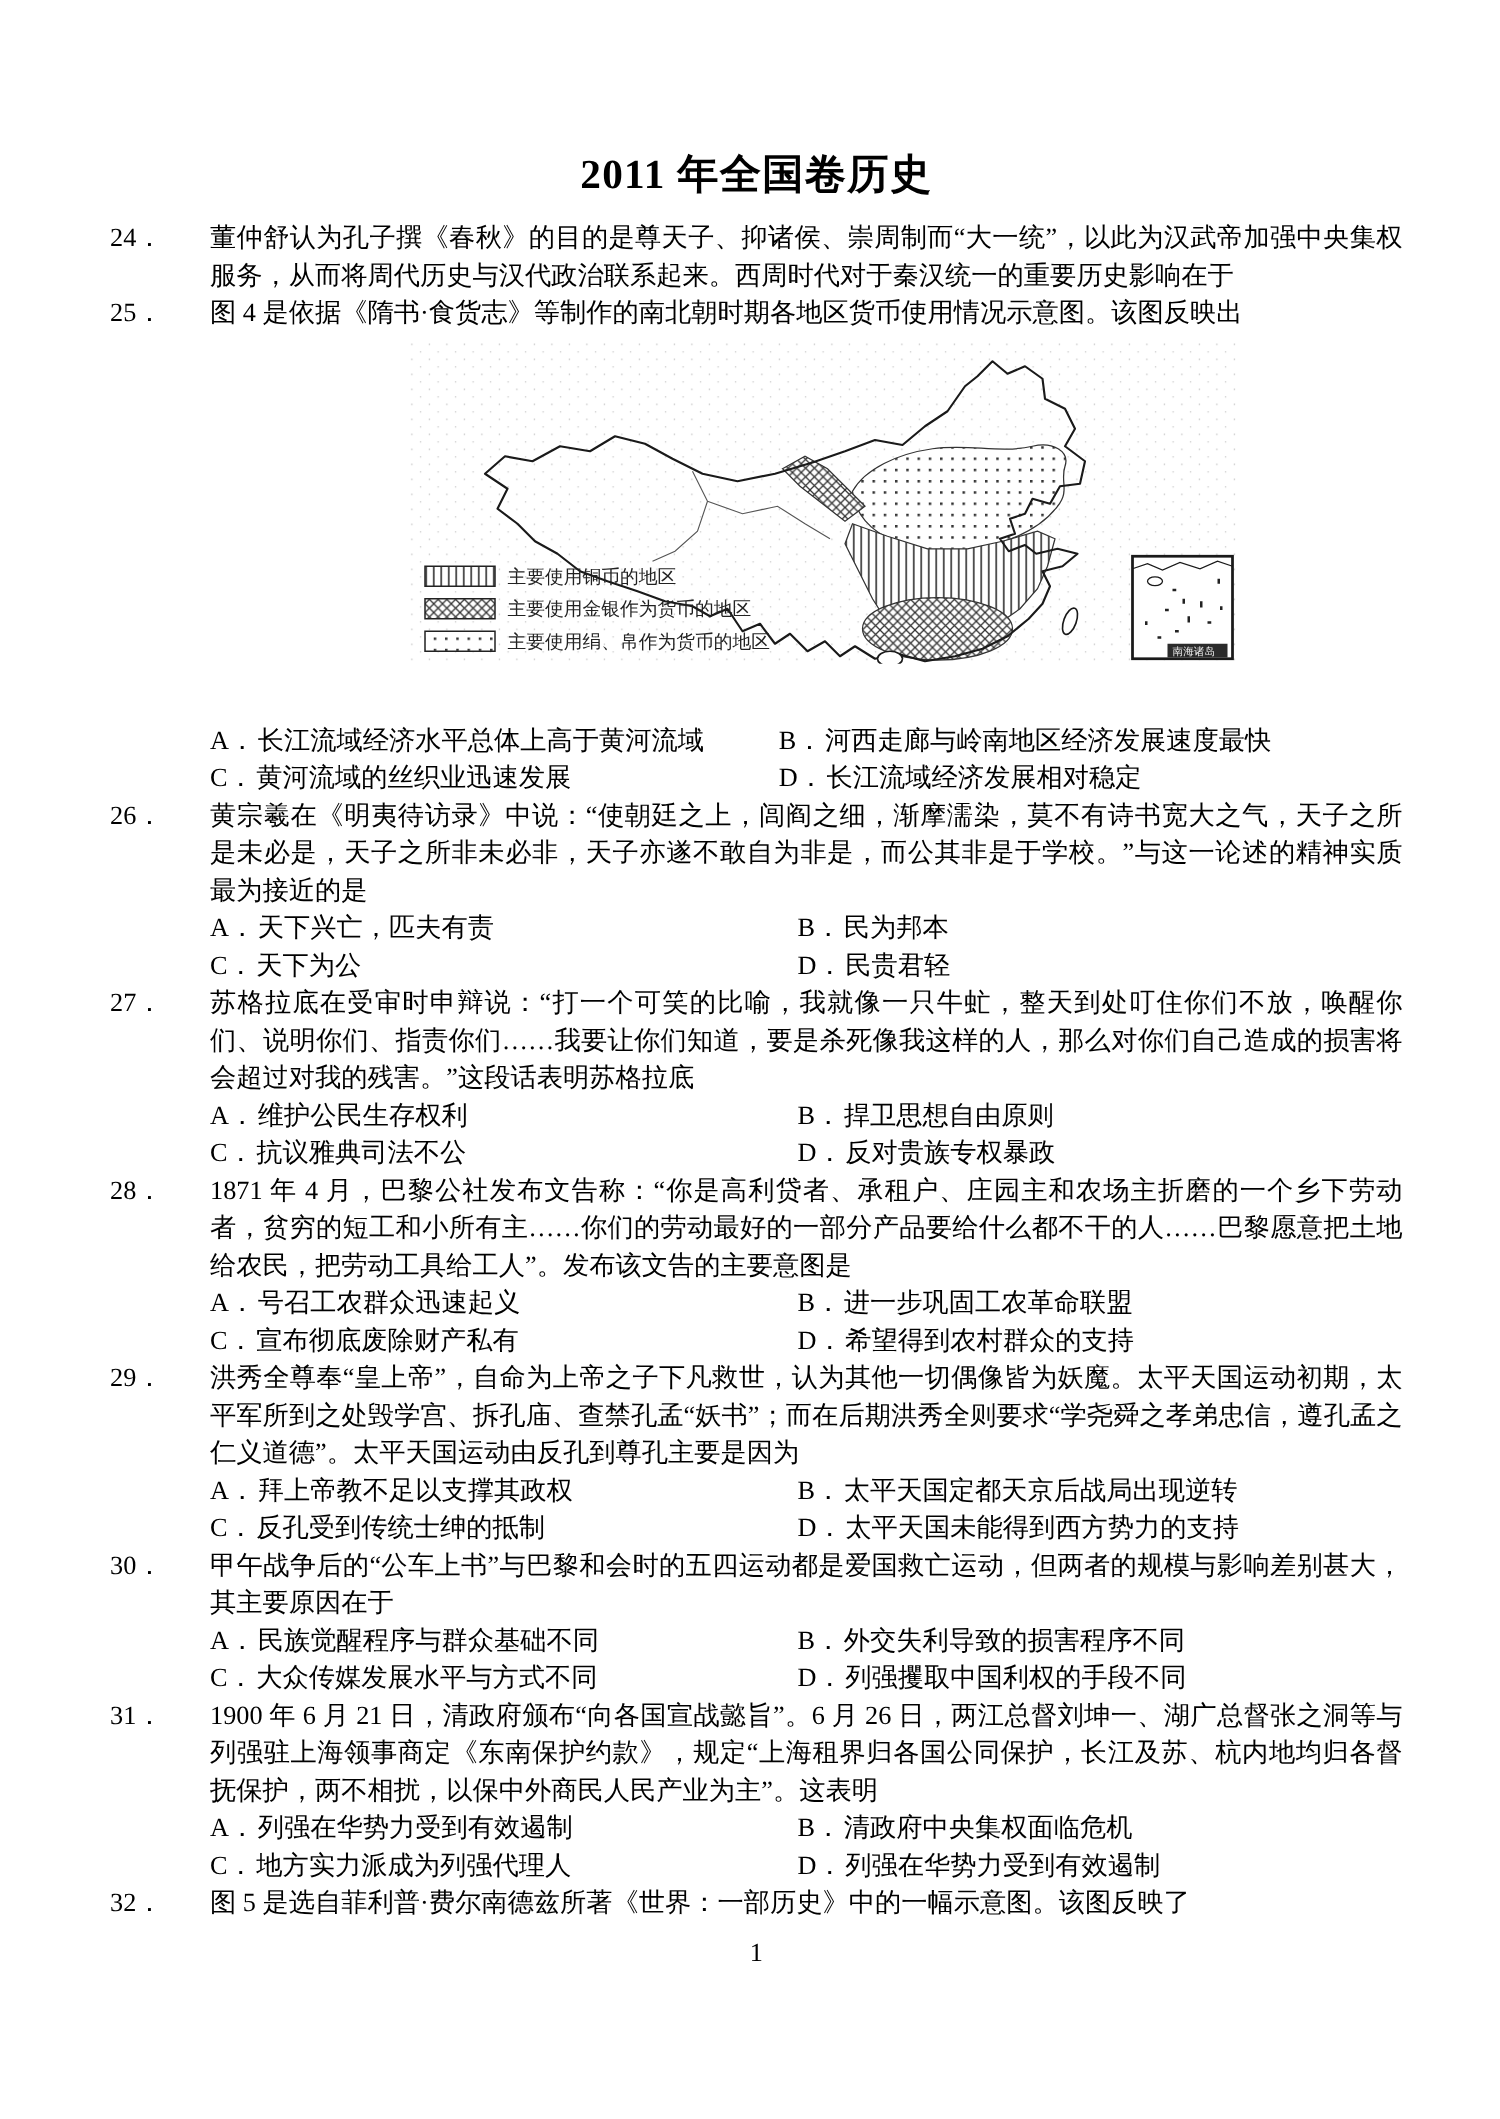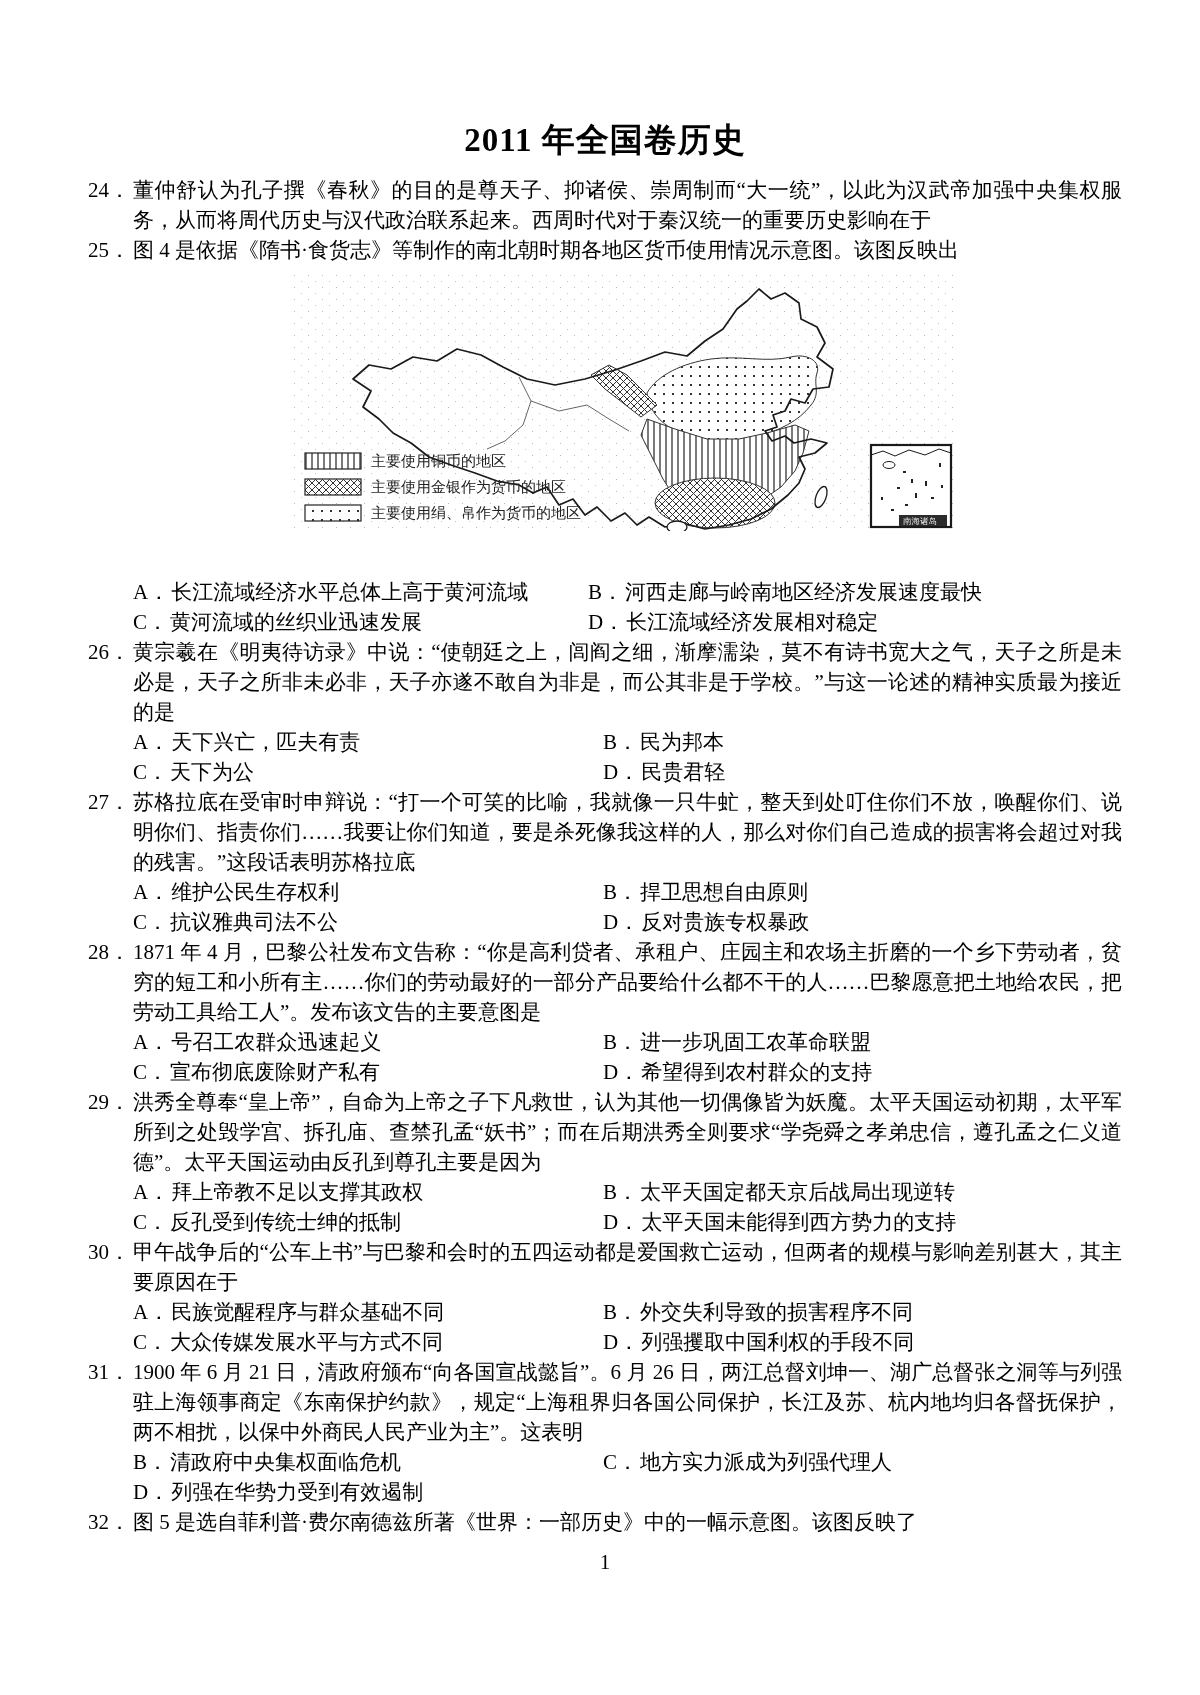--- a/index.html
+++ b/index.html
@@ -17,21 +17,21 @@
     padding:118px 78px 0 88px;
   }
   .title{
     text-align:center;
     font-size:33px;
     font-weight:bold;
     line-height:44px;
     letter-spacing:1px;
     margin:0 0 13px 0;
   }
-  .question{display:flex;align-items:flex-start;}
+  .question{display:flex;align-items:flex-start;gap:35px;}
   .qnum{
     width:45px;flex-shrink:0;
     white-space:nowrap;
   }
   .qbody{flex:1;min-width:0;}
   .stem{text-align:justify;}
   .opts{display:grid;grid-template-columns:470px 1fr;}
   .opts.narrow{grid-template-columns:455px 1fr;margin-top:38px;}
   .opt{white-space:nowrap;overflow:visible;}
   .olabel{margin-right:2px;}
@@ -200,20 +200,21 @@
         <div class="opt"><span class="olabel">D．</span><span>列强攫取中国利权的手段不同</span></div>
       </div>
     </div>
   </div>
 
   <div class="question">
     <div class="qnum">31．</div>
     <div class="qbody">
       <div class="stem">1900 年 6 月 21 日，清政府颁布“向各国宣战懿旨”。6 月 26 日，两江总督刘坤一、湖广总督张之洞等与列强驻上海领事商定《东南保护约款》，规定“上海租界归各国公同保护，长江及苏、杭内地均归各督抚保护，两不相扰，以保中外商民人民产业为主”。这表明</div>
       <div class="opts">
+        <div class="opt"><span class="olabel">A．</span><span>列强在华势力受到有效遏制</span></div>
         <div class="opt"><span class="olabel">B．</span><span>清政府中央集权面临危机</span></div>
         <div class="opt"><span class="olabel">C．</span><span>地方实力派成为列强代理人</span></div>
         <div class="opt"><span class="olabel">D．</span><span>列强在华势力受到有效遏制</span></div>
       </div>
     </div>
   </div>
 
   <div class="question">
     <div class="qnum">32．</div>
     <div class="qbody">

